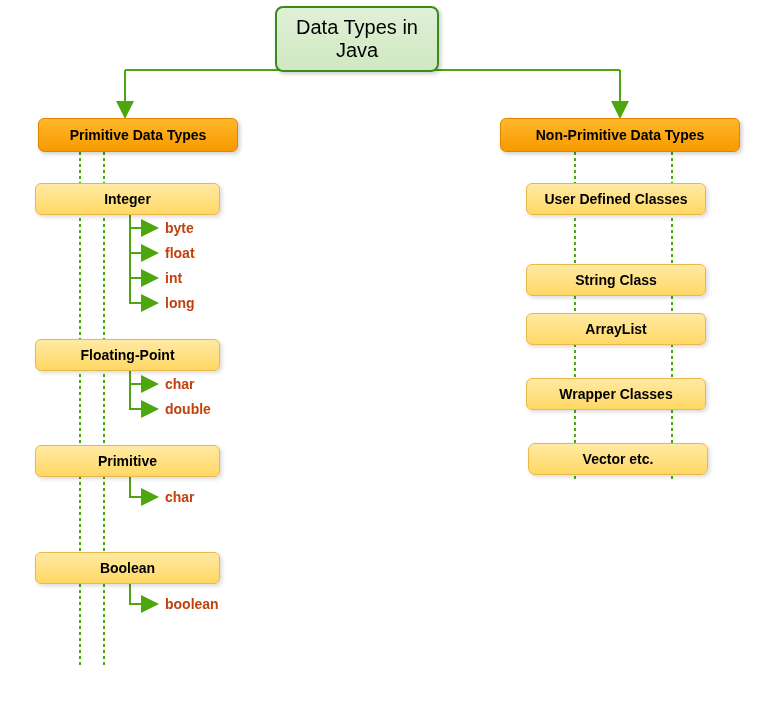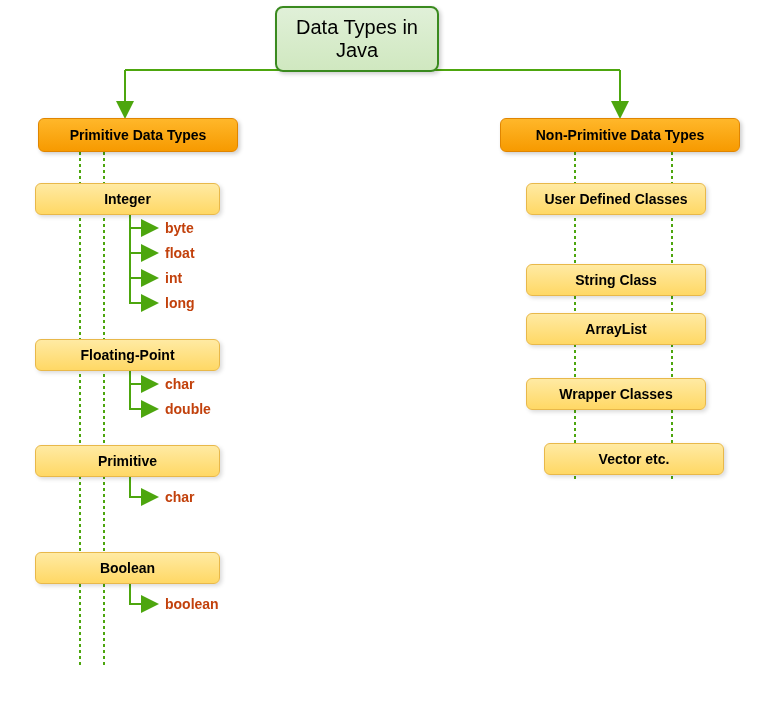--- a/index.html
+++ b/index.html
@@ -137,15 +137,15 @@
 </div>
 <div class="box-yellow" style="left:526px; top:248px; width:170px;margin-top:16px;">
   <span>String Class</span>
 </div>
 <div class="box-yellow" style="left:526px; top:313px; width:170px;">
   <span>ArrayList</span>
 </div>
 <div class="box-yellow" style="left:526px; top:378px; width:170px;">
   <span>Wrapper Classes</span>
 </div>
-<div class="box-yellow" style="left:544px; top:443px; width:170px;">
+<div class="box-yellow" style="left:528px; top:443px; width:170px;border-radius:7px;">
   <span>Vector etc.</span>
 </div>
 
 </body></html>

